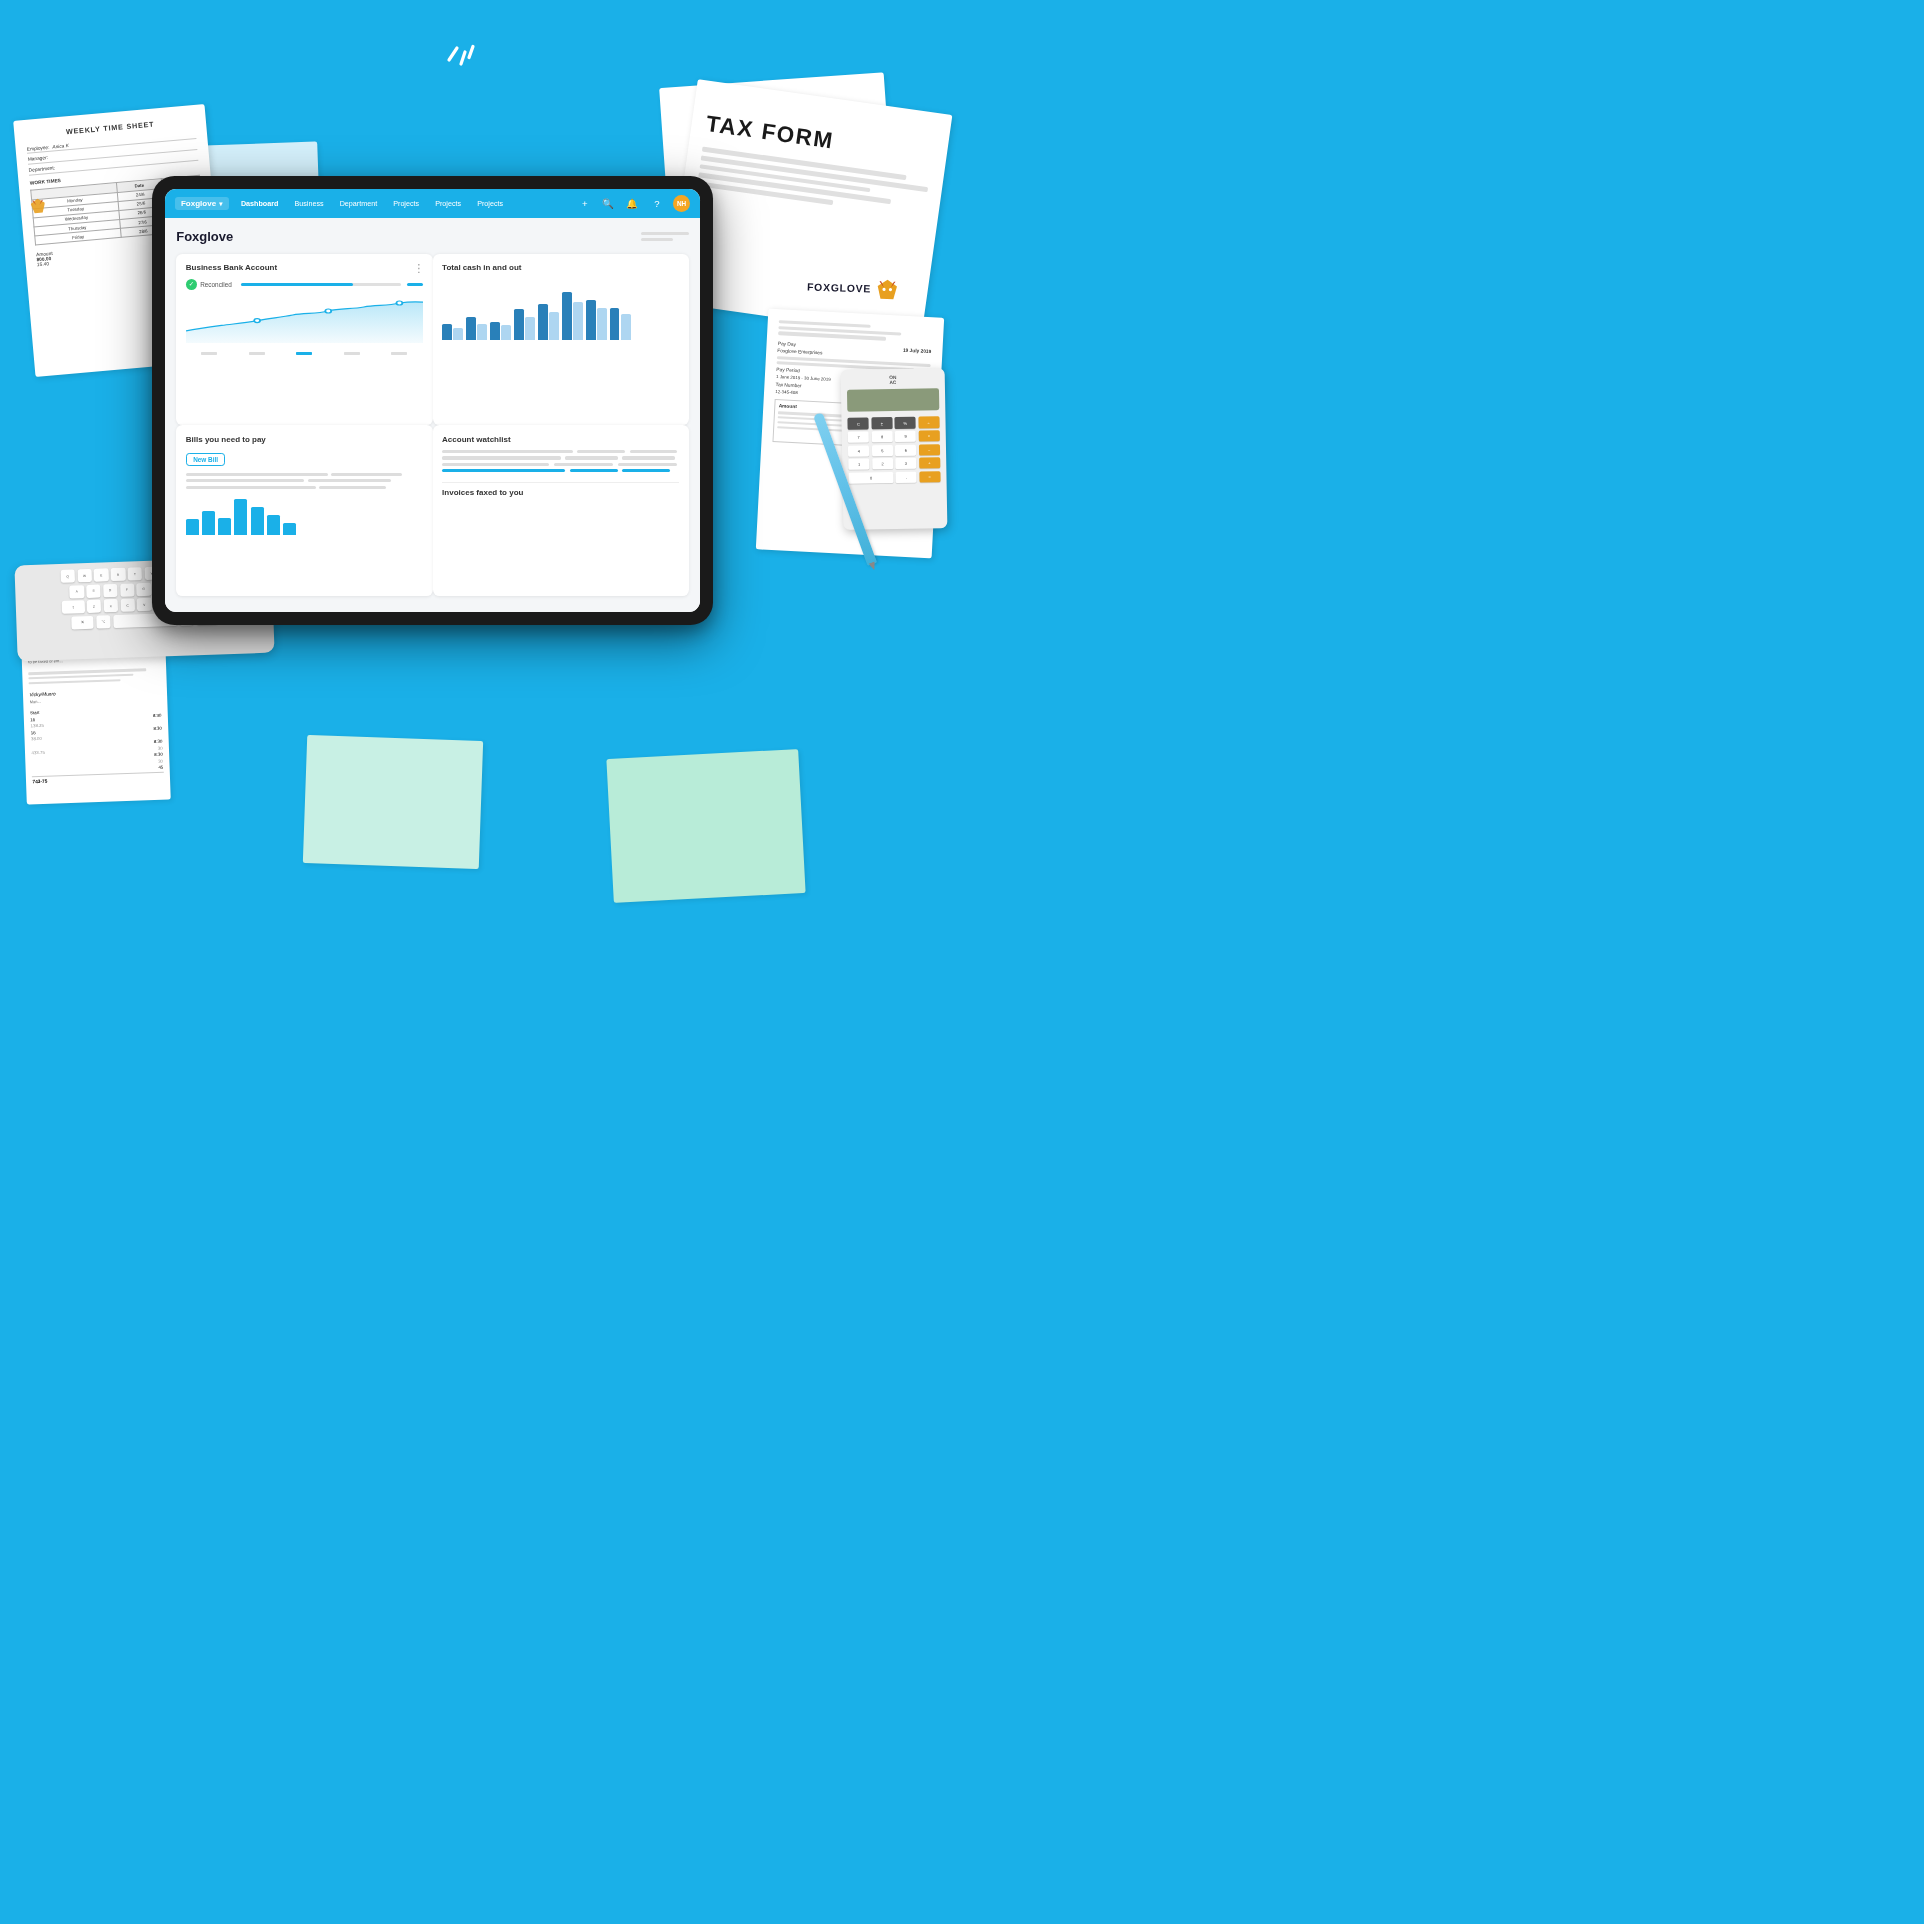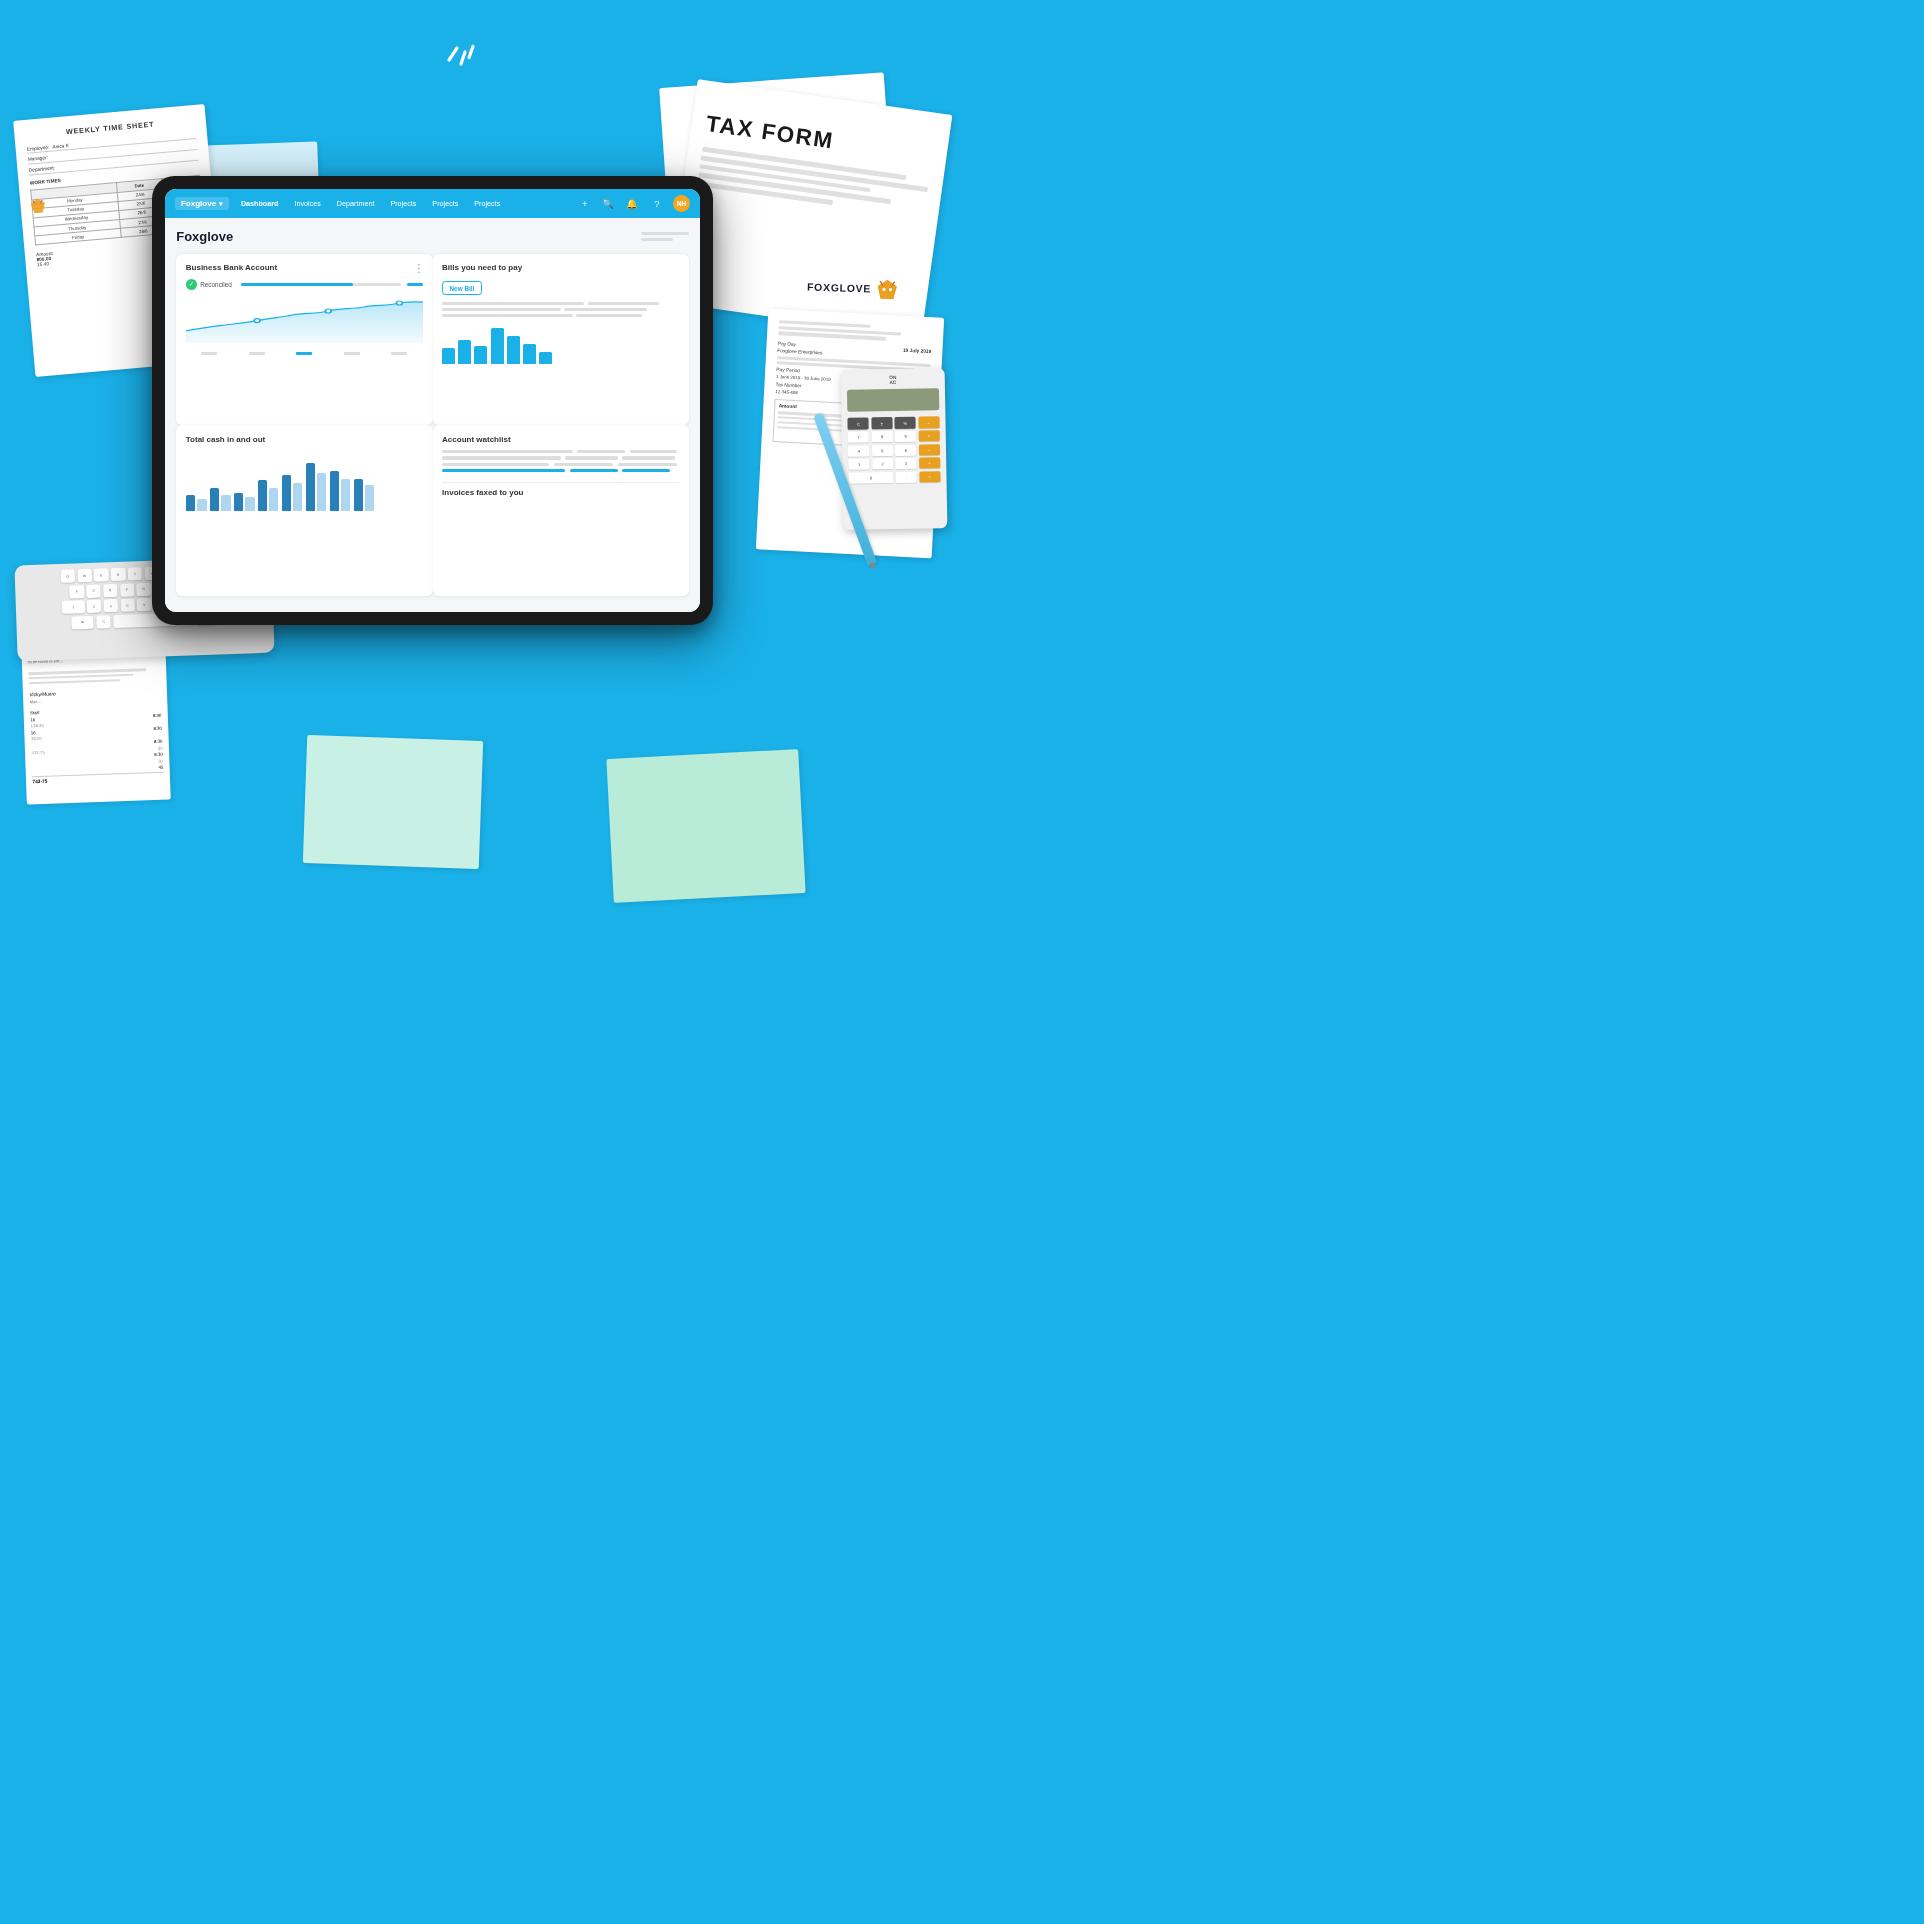--- a/index.html
+++ b/index.html
@@ -820,21 +820,21 @@
 
 <div class="tablet">
   <div class="tablet-screen">
 
     <div class="nav-bar">
       <div class="nav-brand">
         <span>Foxglove</span>
         <span class="nav-brand-arrow">▾</span>
       </div>
       <div class="nav-link active">Dashboard</div>
-      <div class="nav-link">Invoices</div>
+      <div class="nav-link">Business</div>
       <div class="nav-link">Department</div>
       <div class="nav-link">Projects</div>
       <div class="nav-link">Projects</div>
       <div class="nav-link">Projects</div>
       <div class="nav-spacer"></div>
       <div class="nav-icon">+</div>
       <div class="nav-icon">🔍</div>
       <div class="nav-icon">🔔</div>
       <div class="nav-icon">?</div>
       <div class="nav-avatar">NH</div>
@@ -884,20 +884,58 @@
           <div style="display:flex; justify-content:space-around; margin-top:1.6px;">
             <div style="width:16px; height:2.4px; background:#ddd; border-radius:0.8px;"></div>
             <div style="width:16px; height:2.4px; background:#ddd; border-radius:0.8px;"></div>
             <div style="width:16px; height:2.4px; background:#1ab0e8; border-radius:0.8px;"></div>
             <div style="width:16px; height:2.4px; background:#ddd; border-radius:0.8px;"></div>
             <div style="width:16px; height:2.4px; background:#ddd; border-radius:0.8px;"></div>
           </div>
         </div>
 
         <div class="widget">
+          <div class="widget-title">Total cash in and out</div>
+          <div class="bar-chart">
+            <div class="bar-group">
+              <div class="bar bar-dark" style="height:16px;"></div>
+              <div class="bar bar-light" style="height:12px;"></div>
+            </div>
+            <div class="bar-group">
+              <div class="bar bar-dark" style="height:22.5px;"></div>
+              <div class="bar bar-light" style="height:16px;"></div>
+            </div>
+            <div class="bar-group">
+              <div class="bar bar-dark" style="height:17.6px;"></div>
+              <div class="bar bar-light" style="height:14.4px;"></div>
+            </div>
+            <div class="bar-group">
+              <div class="bar bar-dark" style="height:30.5px;"></div>
+              <div class="bar bar-light" style="height:22.5px;"></div>
+            </div>
+            <div class="bar-group">
+              <div class="bar bar-dark" style="height:36px;"></div>
+              <div class="bar bar-light" style="height:28px;"></div>
+            </div>
+            <div class="bar-group">
+              <div class="bar bar-dark" style="height:48px;"></div>
+              <div class="bar bar-light" style="height:38px;"></div>
+            </div>
+            <div class="bar-group">
+              <div class="bar bar-dark" style="height:40px;"></div>
+              <div class="bar bar-light" style="height:32px;"></div>
+            </div>
+            <div class="bar-group">
+              <div class="bar bar-dark" style="height:32px;"></div>
+              <div class="bar bar-light" style="height:26px;"></div>
+            </div>
+          </div>
+        </div>
+
+        <div class="widget">
           <div class="widget-title">Bills you need to pay</div>
           <div class="new-bill-btn">New Bill</div>
           <div class="bills-lines">
             <div class="bills-line">
               <div class="bills-line-bar" style="width:60%;"></div>
               <div class="bills-line-bar" style="width:30%;"></div>
             </div>
             <div class="bills-line">
               <div class="bills-line-bar" style="width:50%;"></div>
               <div class="bills-line-bar" style="width:35%;"></div>
@@ -912,58 +950,20 @@
             <div class="bills-bar" style="height:24px;"></div>
             <div class="bills-bar" style="height:17.6px;"></div>
             <div class="bills-bar" style="height:36px;"></div>
             <div class="bills-bar" style="height:28px;"></div>
             <div class="bills-bar" style="height:20px;"></div>
             <div class="bills-bar" style="height:12px;"></div>
           </div>
         </div>
 
         <div class="widget">
-          <div class="widget-title">Total cash in and out</div>
-          <div class="bar-chart">
-            <div class="bar-group">
-              <div class="bar bar-dark" style="height:16px;"></div>
-              <div class="bar bar-light" style="height:12px;"></div>
-            </div>
-            <div class="bar-group">
-              <div class="bar bar-dark" style="height:22.5px;"></div>
-              <div class="bar bar-light" style="height:16px;"></div>
-            </div>
-            <div class="bar-group">
-              <div class="bar bar-dark" style="height:17.6px;"></div>
-              <div class="bar bar-light" style="height:14.4px;"></div>
-            </div>
-            <div class="bar-group">
-              <div class="bar bar-dark" style="height:30.5px;"></div>
-              <div class="bar bar-light" style="height:22.5px;"></div>
-            </div>
-            <div class="bar-group">
-              <div class="bar bar-dark" style="height:36px;"></div>
-              <div class="bar bar-light" style="height:28px;"></div>
-            </div>
-            <div class="bar-group">
-              <div class="bar bar-dark" style="height:48px;"></div>
-              <div class="bar bar-light" style="height:38px;"></div>
-            </div>
-            <div class="bar-group">
-              <div class="bar bar-dark" style="height:40px;"></div>
-              <div class="bar bar-light" style="height:32px;"></div>
-            </div>
-            <div class="bar-group">
-              <div class="bar bar-dark" style="height:32px;"></div>
-              <div class="bar bar-light" style="height:26px;"></div>
-            </div>
-          </div>
-        </div>
-
-        <div class="widget">
           <div class="widget-title">Account watchlist</div>
           <div class="watchlist-rows">
             <div class="watchlist-row">
               <div class="watchlist-line" style="width:55%; flex-shrink:0;"></div>
               <div class="watchlist-line" style="width:20%;"></div>
               <div class="watchlist-line" style="width:20%;"></div>
             </div>
             <div class="watchlist-row">
               <div class="watchlist-line" style="width:50%; flex-shrink:0;"></div>
               <div class="watchlist-line" style="width:22%;"></div>

